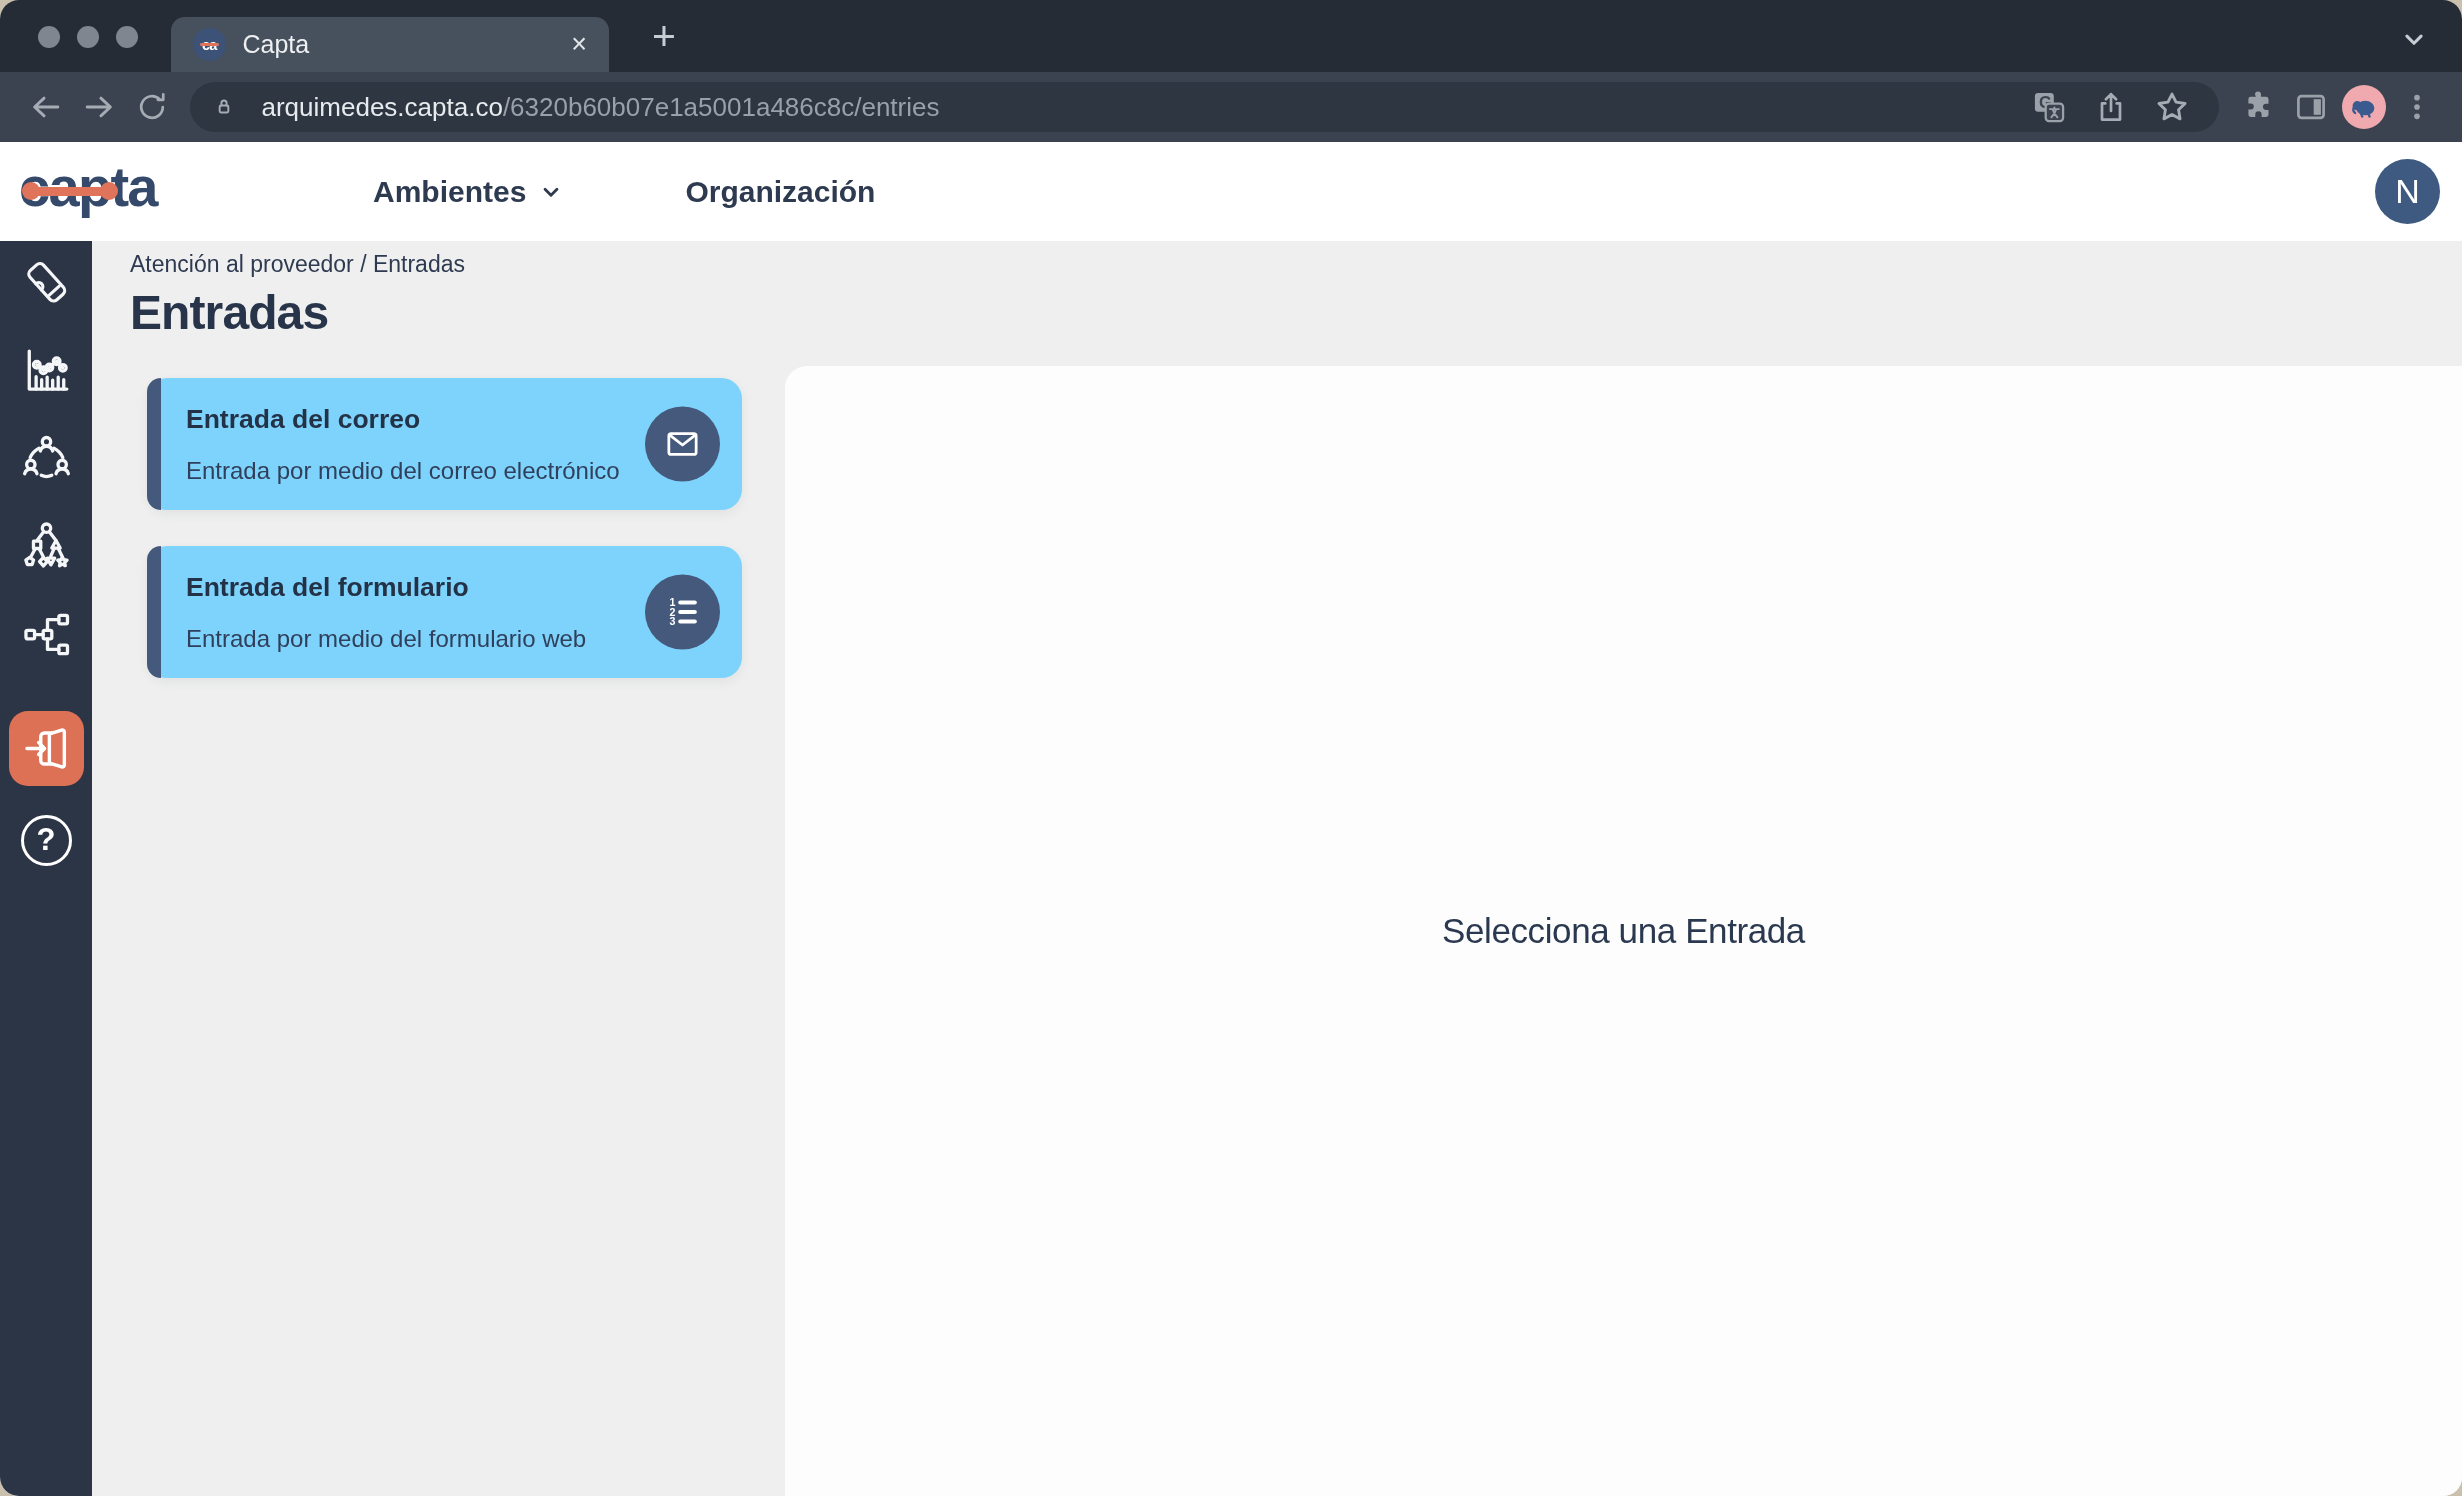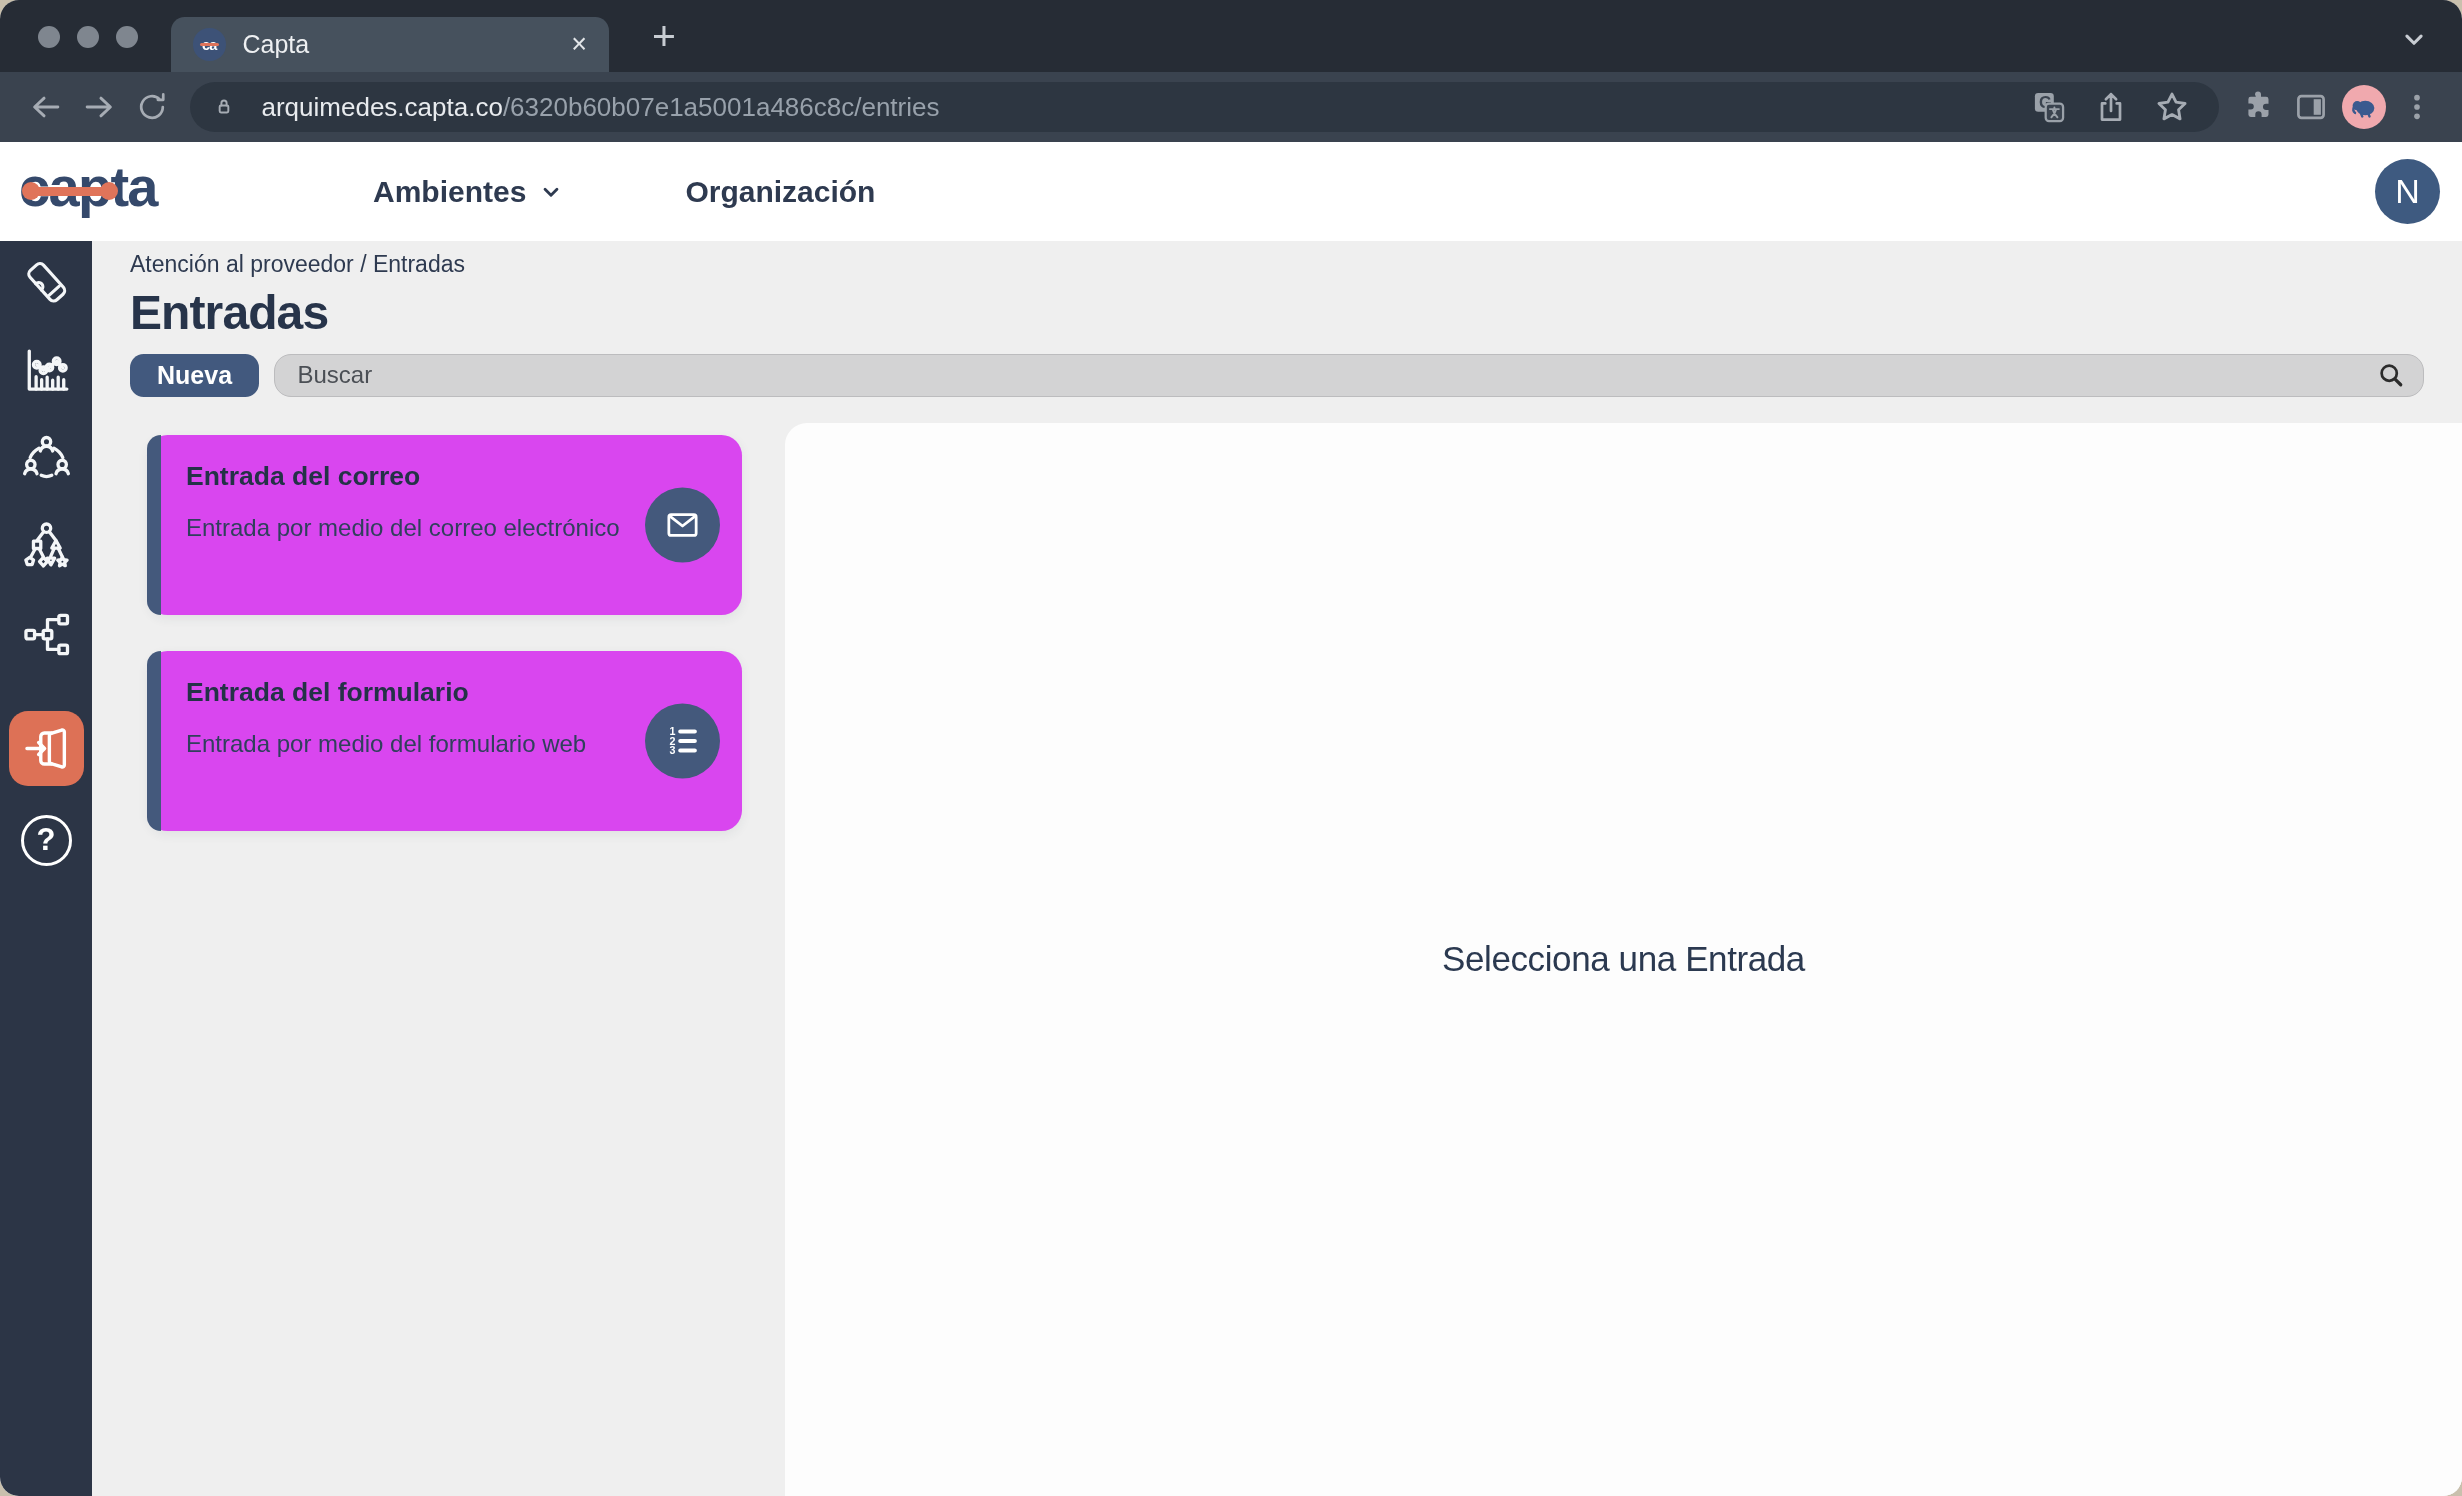--- a/index.html
+++ b/index.html
@@ -81,21 +81,21 @@
              font-family:inherit; cursor:default; flex:none; }
   .search-wrap { position:relative; flex:1; }
   .search-input { width:100%; height:43px; background:#d3d3d4; border:1.7px solid #bcbcbe;
                   border-radius:17px; padding:0 60px 0 22px; font-size:24px;
                   font-family:inherit; color:#333; outline:none; }
   .search-input::placeholder { color:#4b4f55; opacity:1; }
   .search-glass { position:absolute; right:17px; top:5.1px; }
 
   .panels { flex:1; display:flex; margin-top:26px; min-height:0; }
   .list-col { width:693px; flex:none; padding:12px 0 0 55px; }
-  .entry-card { position:relative; width:595px; height:180px; background:#d946ef; border-radius:20.5px;
+  .entry-card { position:relative; width:595px; height:132px; background:#7dd3fc; border-radius:20.5px;
                 margin-bottom:36px; padding:26px 111px 0 39px;
                 box-shadow:0 3.4px 10.3px rgba(40,50,70,0.07); cursor:default; }
   .entry-accent { position:absolute; left:0; top:0; bottom:0; width:13.7px; background:#44597c;
                   border-radius:20.5px 0 0 20.5px; }
   .entry-title { font-size:26.5px; font-weight:bold; color:#243247; }
   .entry-desc { font-size:24px; color:#30405c; margin-top:22px; }
   .entry-badge { position:absolute; right:22px; top:50%; transform:translateY(-50%);
                  width:75px; height:75px; border-radius:50%; background:#44597c;
                  display:flex; align-items:center; justify-content:center; }
   .badge-ic { fill:none; stroke:#fff; stroke-width:1.7; stroke-linecap:round; stroke-linejoin:round; }
@@ -293,32 +293,20 @@
       </div>
       <div class="help-btn">
         <span>?</span>
       </div>
     </div>
 
     <div class="main">
       <div class="page-head">
         <div class="breadcrumb">Atención al proveedor / Entradas</div>
         <div class="page-title">Entradas</div>
-        <div class="controls">
-          <button class="new-btn">Nueva</button>
-          <div class="search-wrap">
-            <input class="search-input" type="text" placeholder="Buscar" style="">
-            <span class="search-glass">
-              <svg width="32.5" height="32.5" viewBox="0 0 24 24">
-                  <circle cx="10.5" cy="10.5" r="5.6" fill="none" stroke="#2b2b2b" stroke-width="2"></circle>
-                  <path d="M14.8 14.8 L19 19" stroke="#2b2b2b" stroke-width="2.4" stroke-linecap="round"></path>
-                </svg>
-            </span>
-          </div>
-        </div>
       </div>
 
       <div class="panels">
         <div class="list-col">
 
           <div class="entry-card">
             <span class="entry-accent"></span>
             <div class="entry-title">Entrada del correo</div>
             <div class="entry-desc">Entrada por medio del correo electrónico</div>
             <span class="entry-badge">

